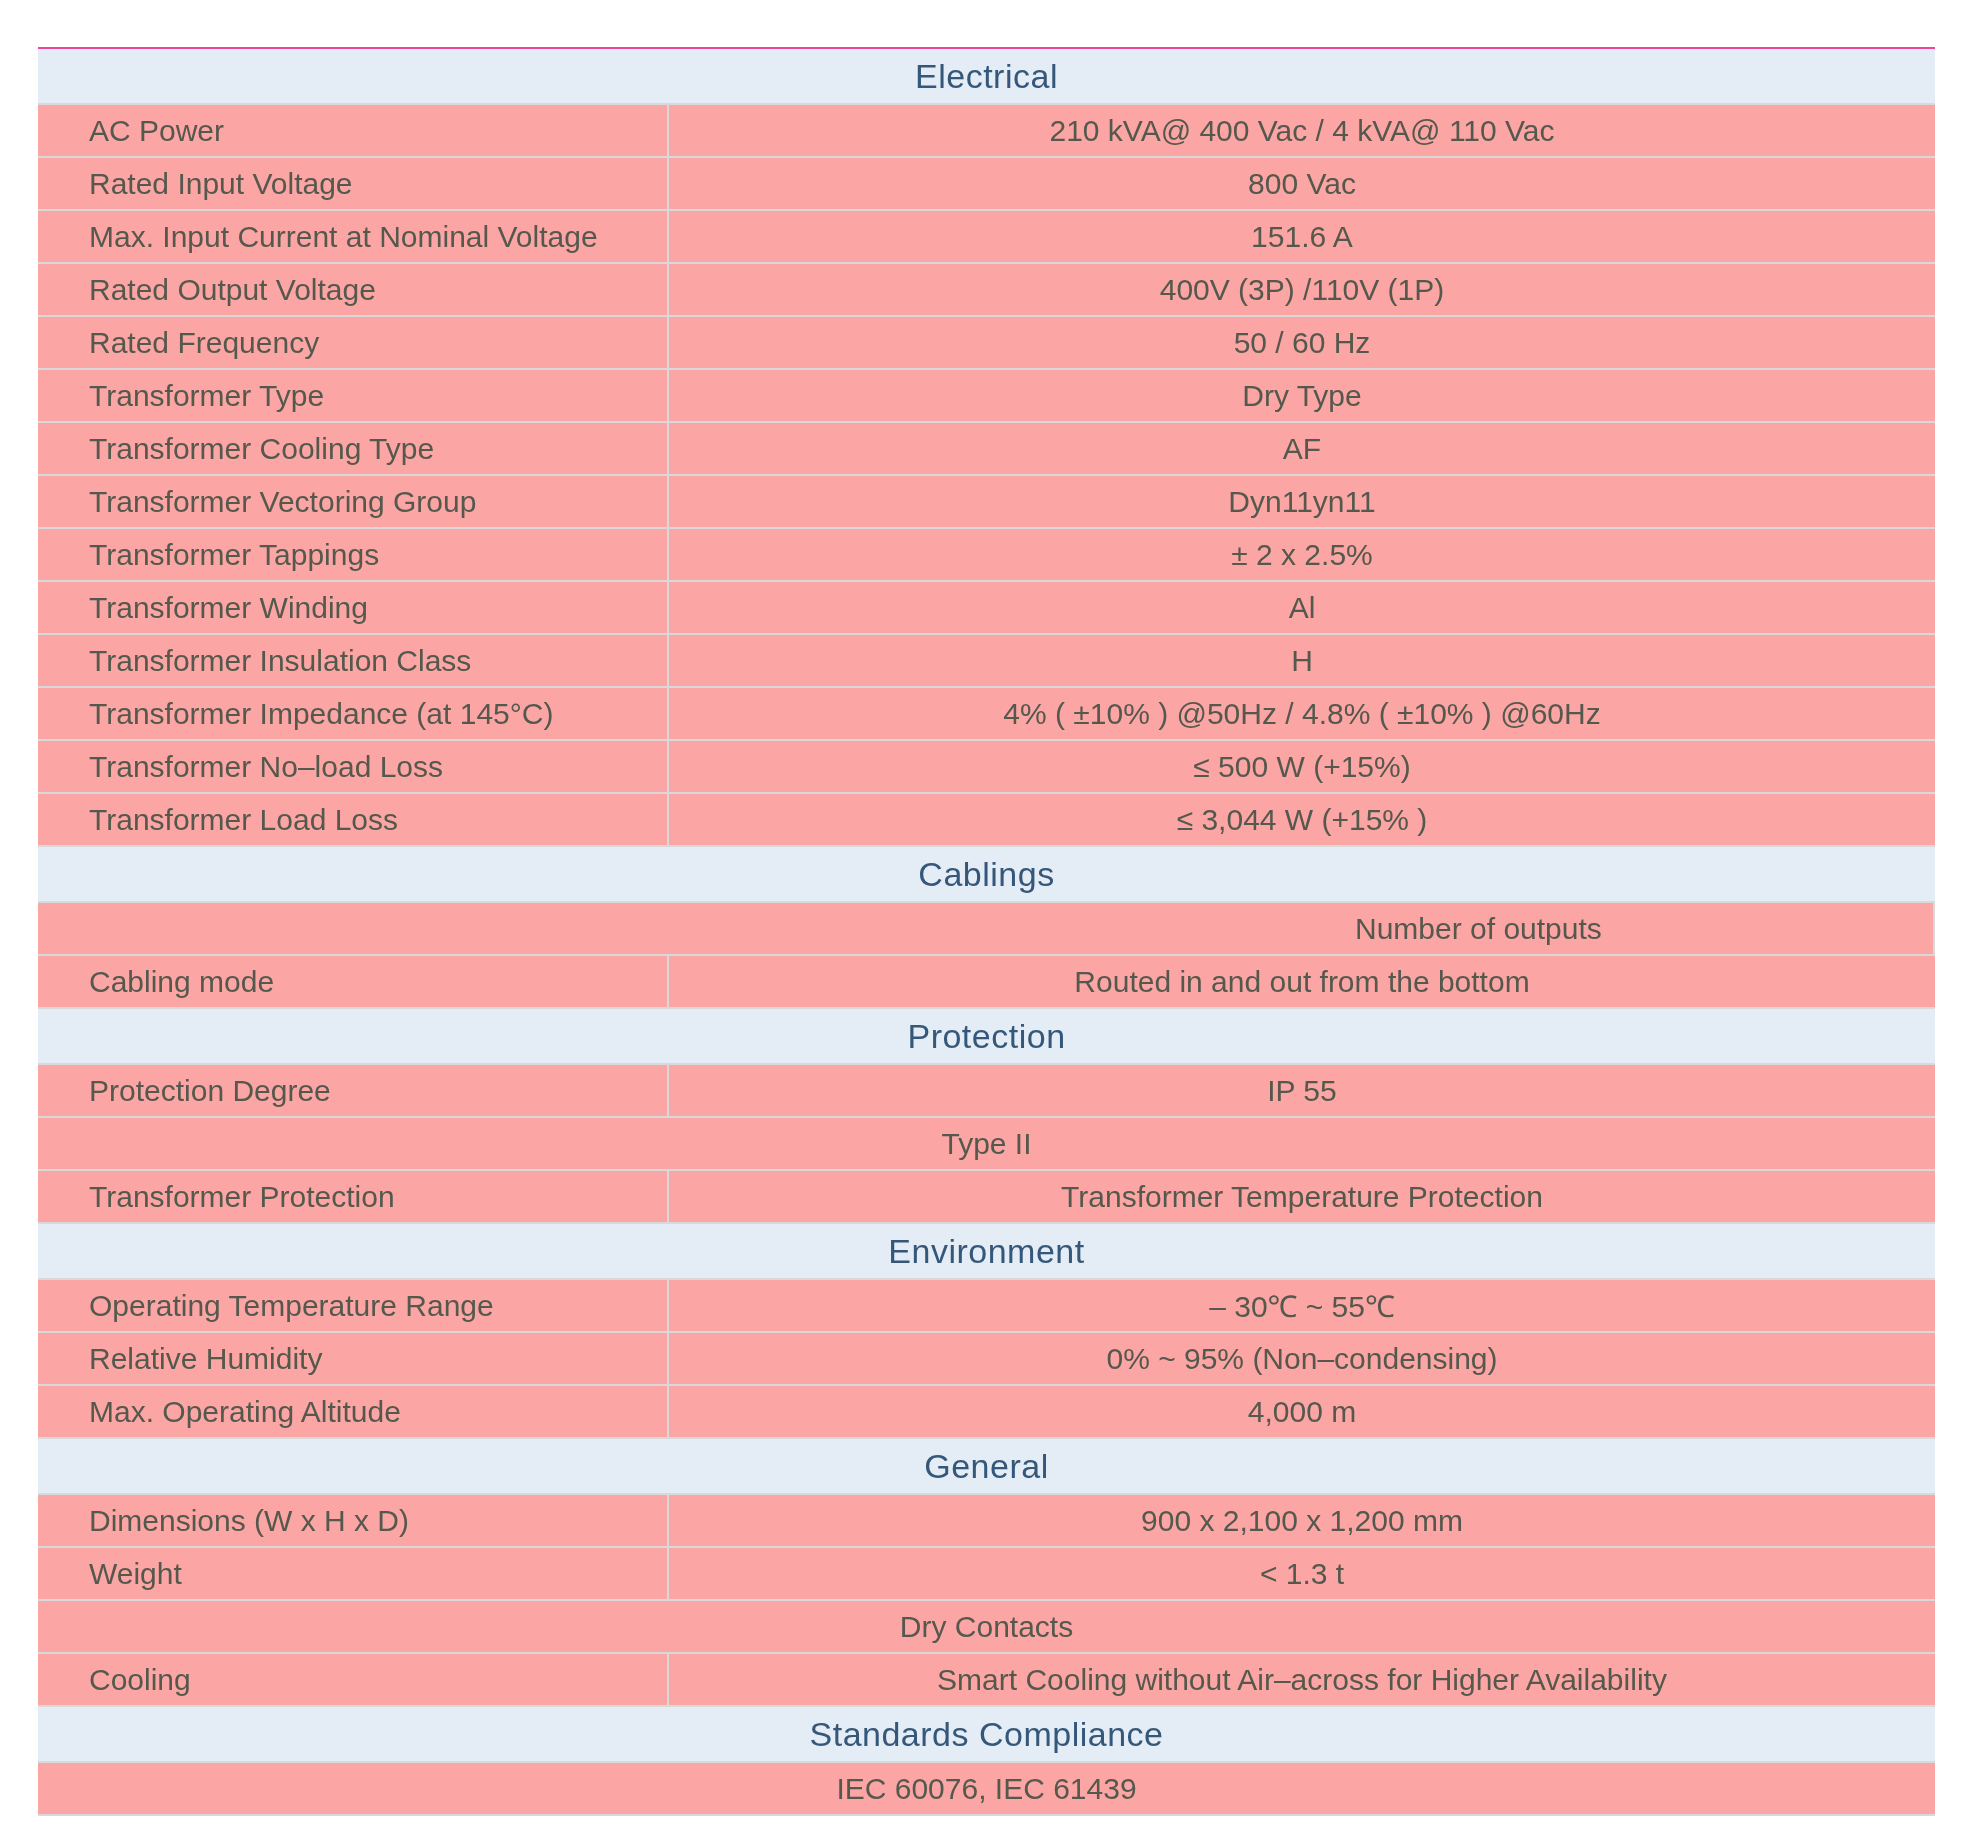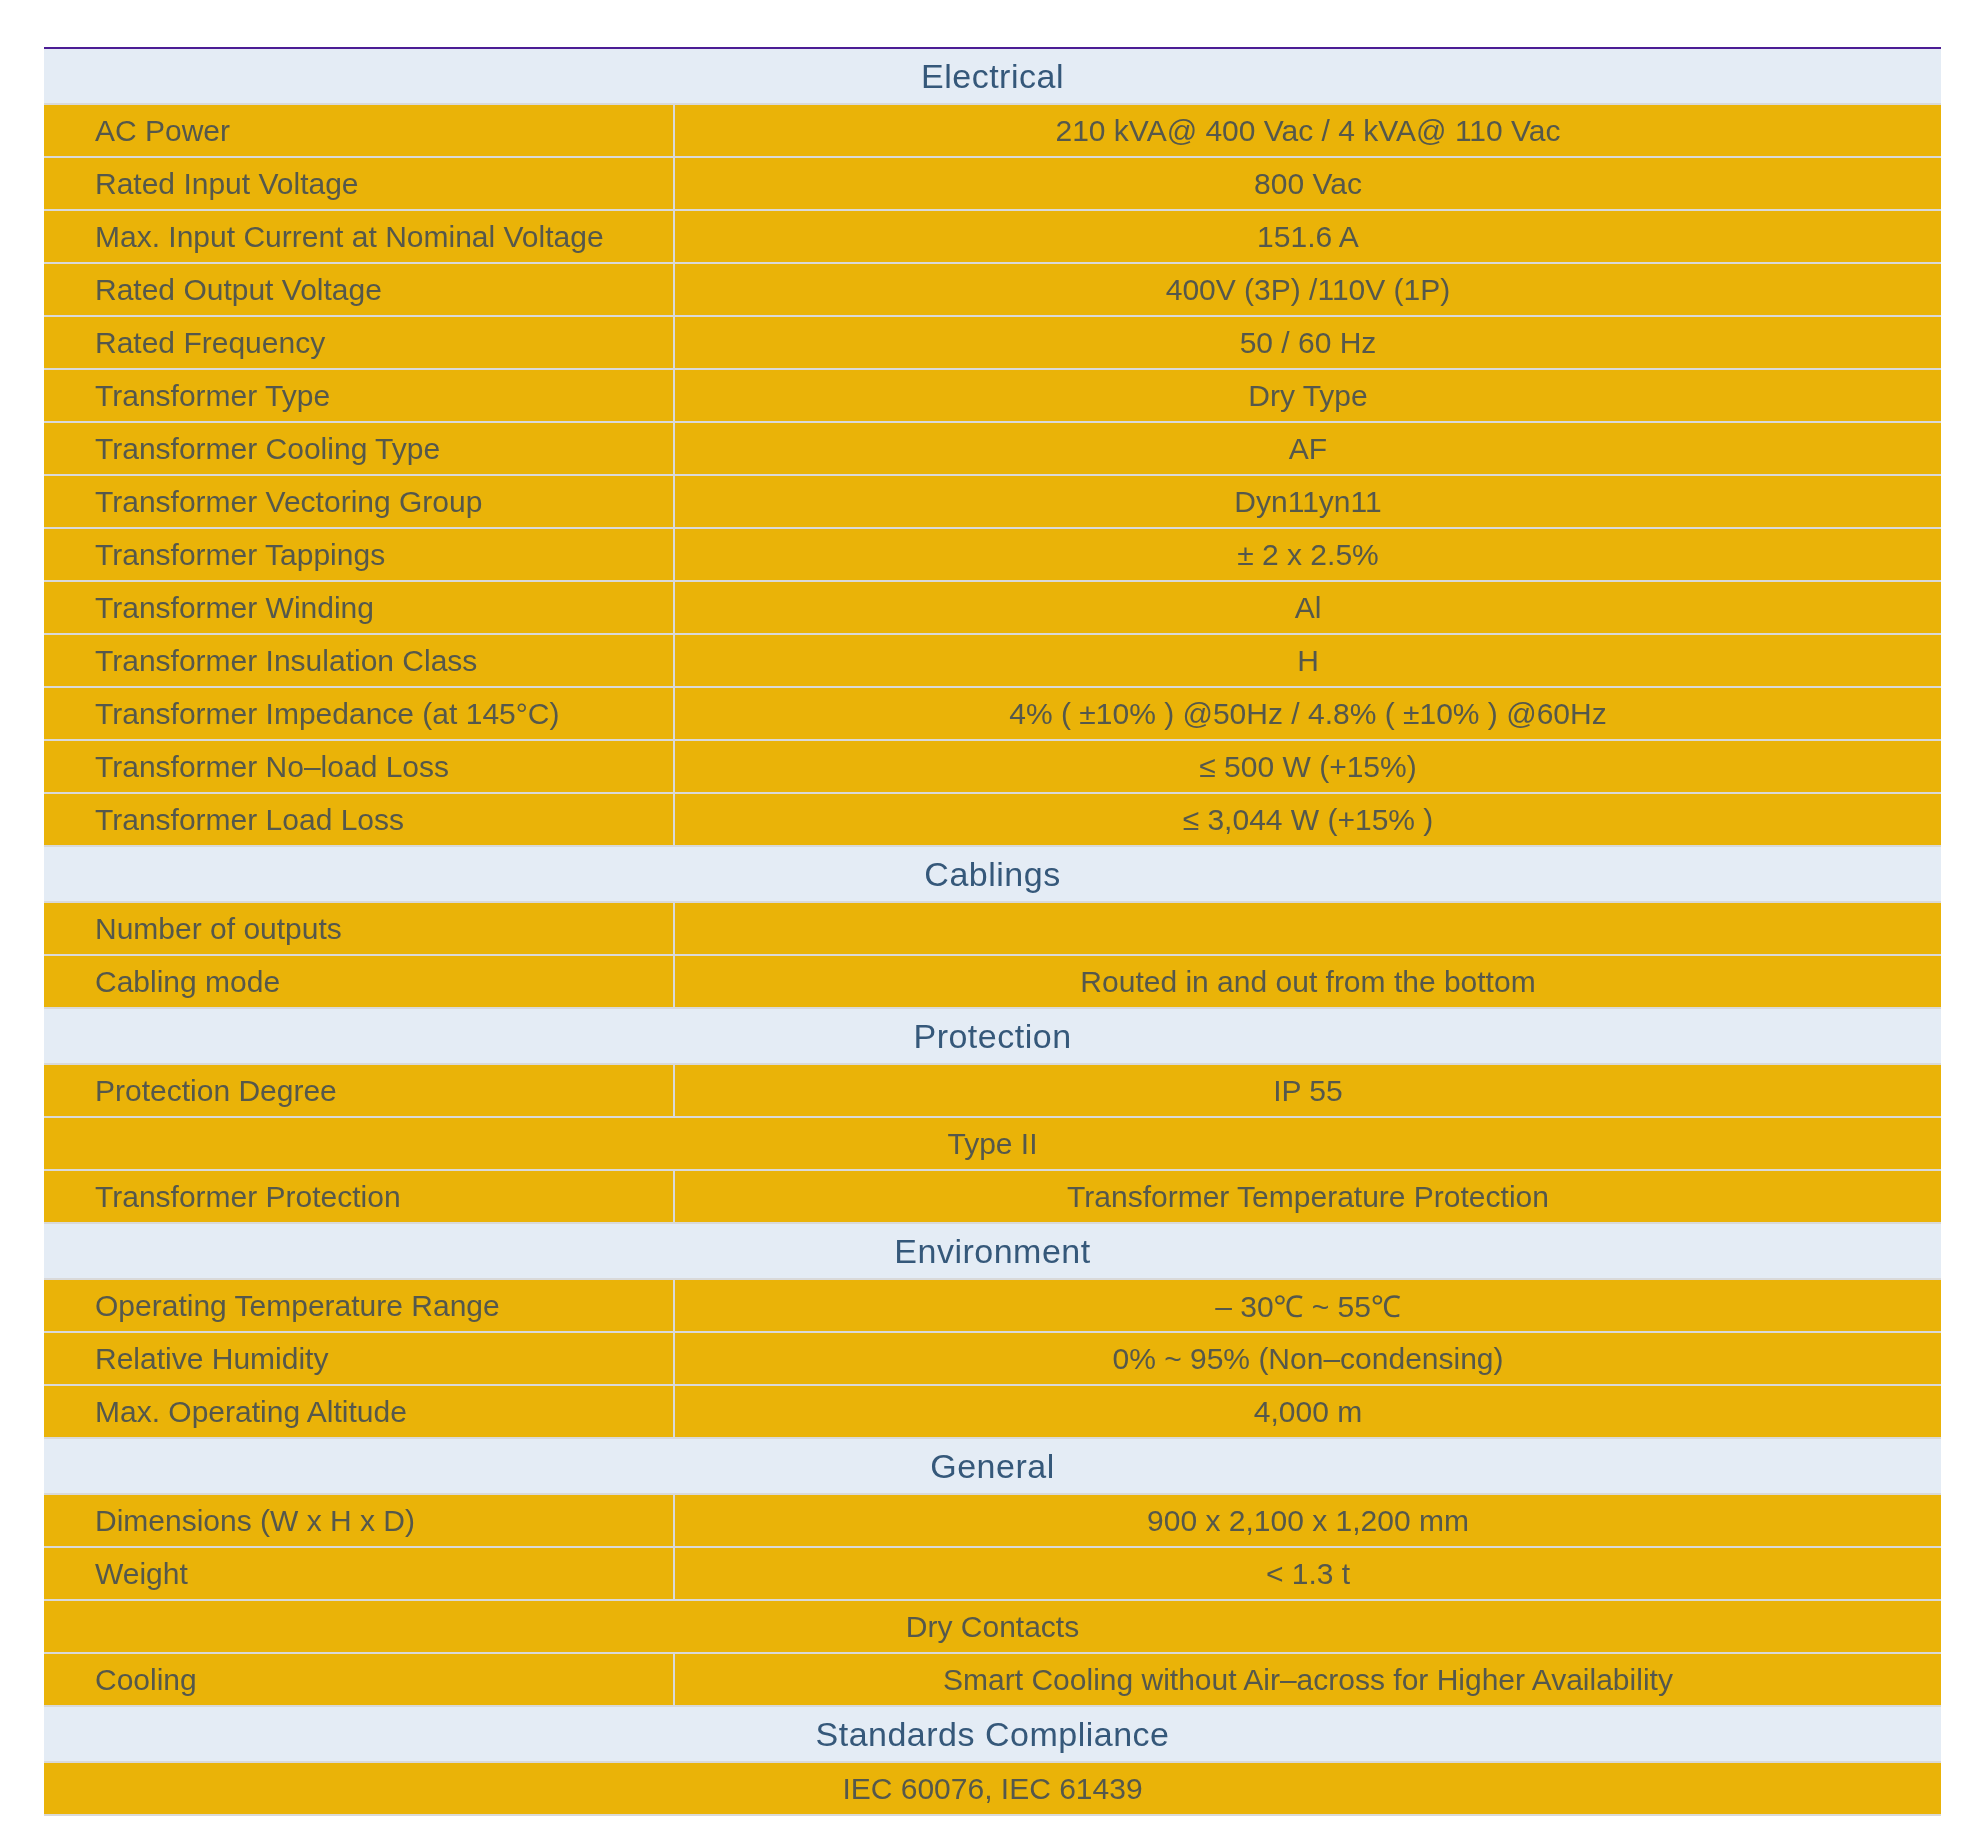--- a/index.html
+++ b/index.html
@@ -8,41 +8,42 @@
     background: #ffffff;
     font-family: "Liberation Sans", sans-serif;
   }
   body {
     width: 1980px;
     height: 1843px;
     position: relative;
   }
   .spec-table {
     position: absolute;
-    left: 44px;
+    left: 38px;
     top: 47px;
     width: 1897px;
-    border-top: 2px solid #4c1d95;
+    border-top: 2px solid #ec4899;
   }
   .section-header {
     height: 54px;
     background: #e4ecf5;
     border-bottom: 2px solid #d9d9d9;
     color: #35587a;
     font-size: 34px;
     display: flex;
     align-items: center;
     justify-content: center;
     letter-spacing: 0.5px;
   }
   .data-row {
     display: flex;
     height: 51px;
     border-bottom: 2px solid #d9d9d9;
-    background: #eab308;
+    background: #fca5a5;
+    justify-content: flex-end;
   }
   .cell {
     display: flex;
     align-items: center;
     font-size: 30px;
     color: #55584c;
     box-sizing: border-box;
     white-space: nowrap;
     overflow: hidden;
   }

